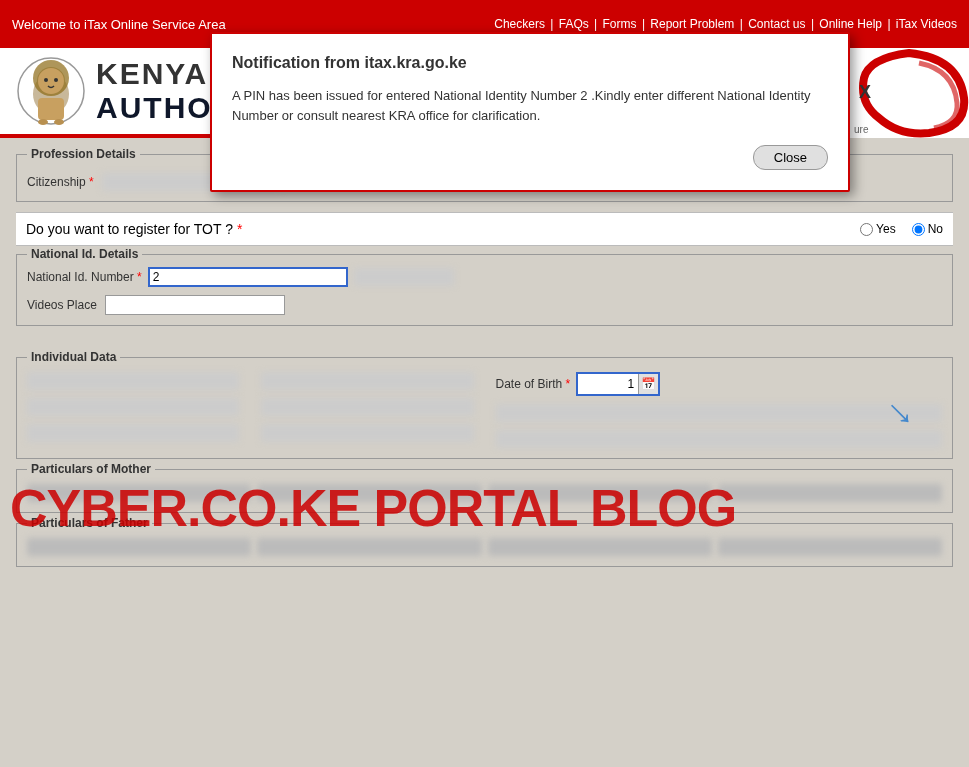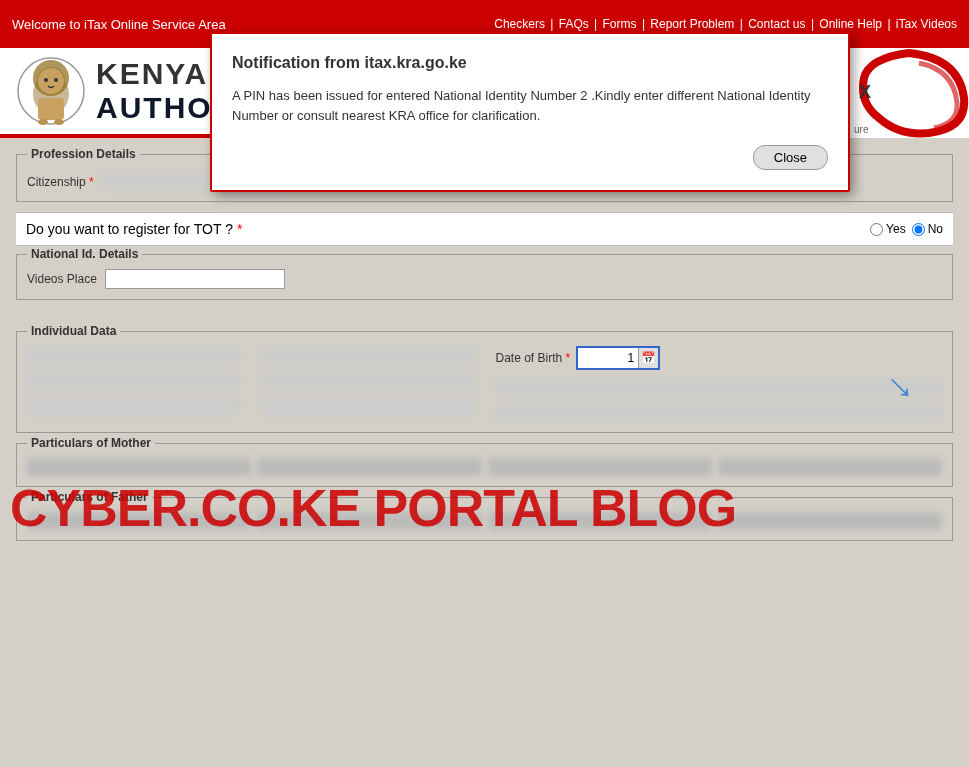--- a/index.html
+++ b/index.html
@@ -119,21 +119,21 @@
     .tot-row {
       display: flex;
       align-items: center;
       padding: 8px 10px;
       background: white;
       border-bottom: 1px solid #bbb;
       border-top: 1px solid #bbb;
       margin-bottom: 8px;
     }
     .tot-label { font-size: 14px; flex: 1; }
-    .radio-group { display: flex; align-items: center; gap: 6px; margin-left: 200px; }
+    .radio-group { display: flex; align-items: center; gap: 16px; margin-left: 200px; }
     .radio-option { display: flex; align-items: center; gap: 3px; font-size: 12px; }
 
     
     .national-id-row {
       display: flex;
       align-items: center;
       gap: 6px;
       margin-top: 6px;
     }
 
@@ -316,20 +316,28 @@
         <div class="radio-option">
           <input type="radio" name="tot" value="no" checked="" style="">
           <span>No</span>
         </div>
       </div>
     </div>
 
 
     <div class="section-group">
       <span class="section-title">National Id. Details</span>
+      <div class="national-id-row">
+        <label class="form-label">
+          <span>National Id. Number</span>
+          <span class="required"> *</span>
+        </label>
+        <input type="text" class="form-input focused" style="width: 200px;" value="2">
+        <div class="blurred-field" style="width:100px;"></div>
+      </div>
       <div class="form-row">
         <label class="form-label">Videos Place</label>
         <input type="text" class="form-input" style="width: 180px;">
       </div>
     </div>
 
     <div class="section-group" style="position:relative;margin-top:31px;">
       <span class="section-title">Individual Data</span>
       <div class="individual-data-grid">
         <div style="display:flex; flex-direction:column; gap:4px;">

